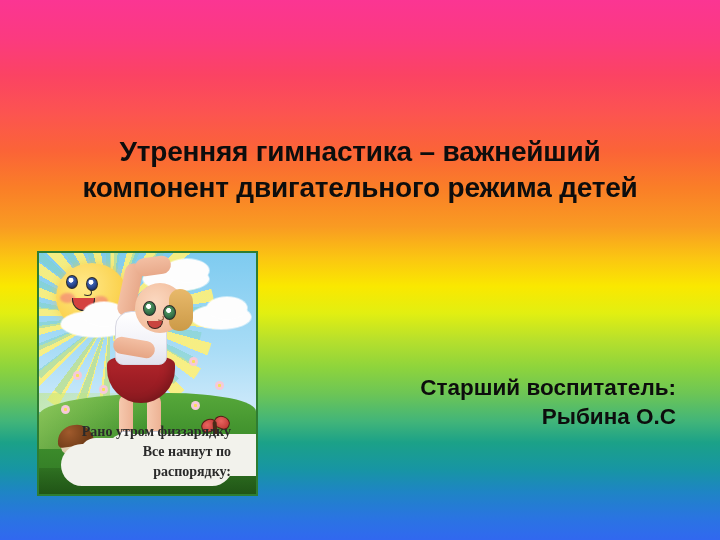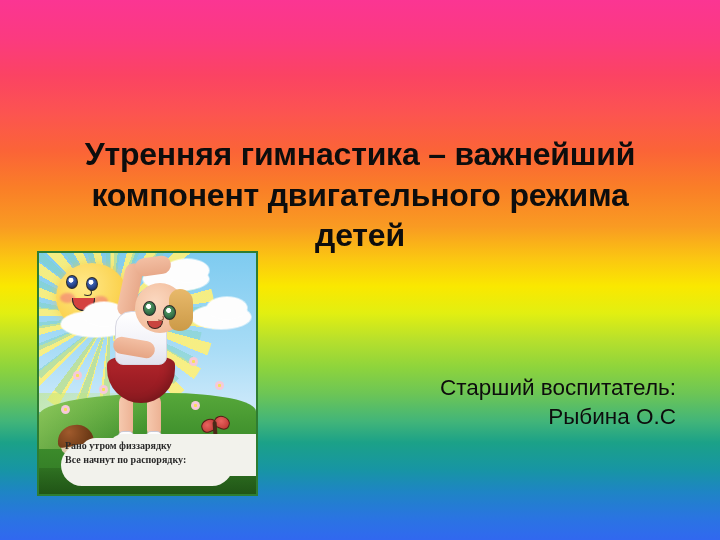--- a/index.html
+++ b/index.html
@@ -55,36 +55,36 @@
     white-space: pre-line;
   }
 
   
   #main-title {
     position: absolute;
     left: 52px;
     top: 134px;
     width: 616px;
     text-align: center;
-    font-size: 32px;
+    font-size: 28px;
     font-weight: bold;
     line-height: 1.27;
     color: #0d0d0d;
     letter-spacing: -0.2px;
   }
 
   
   #author-block {
     position: absolute;
     right: 44px;
     top: 374px;
     width: 420px;
     text-align: right;
     font-size: 22.5px;
-    font-weight: normal;
+    font-weight: bold;
     line-height: 1.28;
     color: #0d0d0d;
     white-space: pre-line;
     margin-left: 36px;
   }
 
   
   #illustration {
     position: absolute;
     left: 37px;
@@ -391,25 +391,25 @@
     border-radius: 26px;
     box-shadow:
       14px -10px 0 -4px #f2f2ec,
       42px -14px 0 -4px #f2f2ec,
       78px -14px 0 -4px #f2f2ec,
       112px -12px 0 -4px #f2f2ec,
       140px -6px 0 -4px #f2f2ec;
   }
   .cap-text {
     position: absolute;
-    left: 26px; bottom: 27px;
+    left: 26px; bottom: 12px;
     width: 166px;
-    text-align: left;
+    text-align: right;
     font-family: "Liberation Serif", serif;
-    font-size: 10px;
+    font-size: 14px;
     font-weight: bold;
     line-height: 1.42;
     color: #2a2a2a;
     white-space: pre-line;
     z-index: 3;
   }
 </style>
 </head>
 <body>
 

